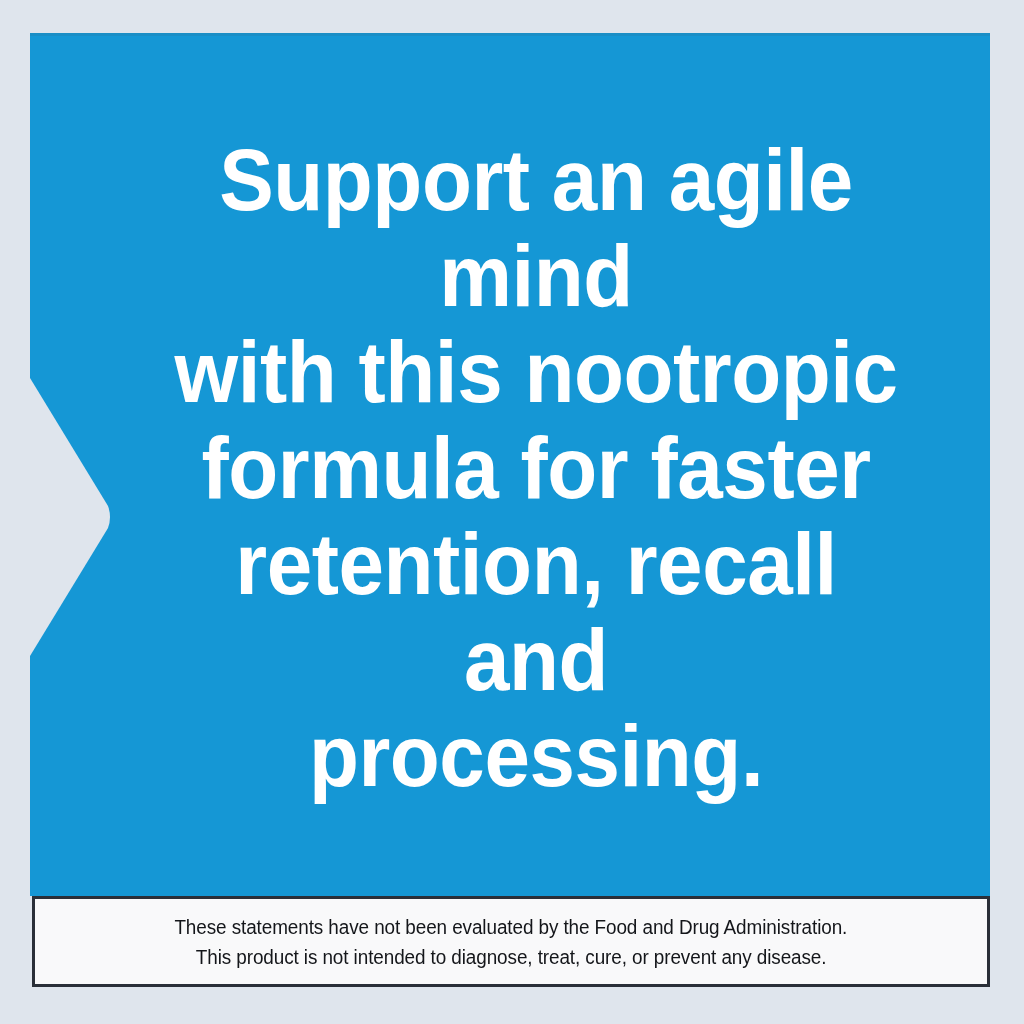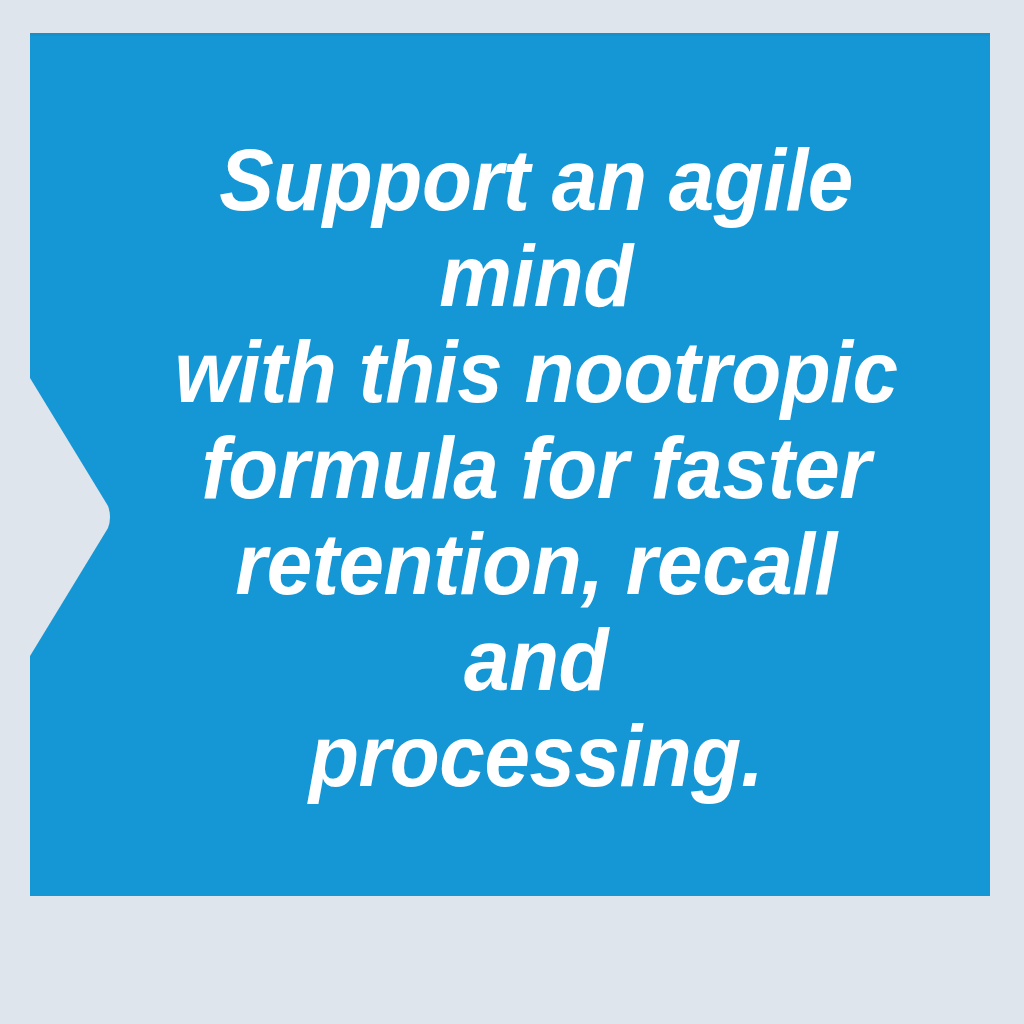--- a/index.html
+++ b/index.html
@@ -53,21 +53,20 @@
   
   .headline-wrap {
     position: absolute;
     left: 0;
     right: 0;
     top: 0;
     height: 863px;
     display: flex;
     align-items: center;
     justify-content: center;
-    font-style: italic;
   }
   .headline {
     margin: 0;
     padding: 0 62px 0 118px;
     color: #ffffff;
     font-family: "Liberation Sans", sans-serif;
     font-weight: bold;
     font-size: 88px;
     line-height: 96px;
     letter-spacing: -0.5px;
@@ -122,14 +121,18 @@
     <div class="headline-wrap">
       <h1 class="headline">Support an agile mind
 with this nootropic
 formula for faster
 retention, recall and
 processing.</h1>
     </div>
 
   </div>
 
+  <div class="disclaimer-box">
+    <div class="disclaimer-line">These statements have not been evaluated by the Food and Drug Administration.</div>
+    <div class="disclaimer-line">This product is not intended to diagnose, treat, cure, or prevent any disease.</div>
+  </div>
 
 </div>
 
 </body></html>

